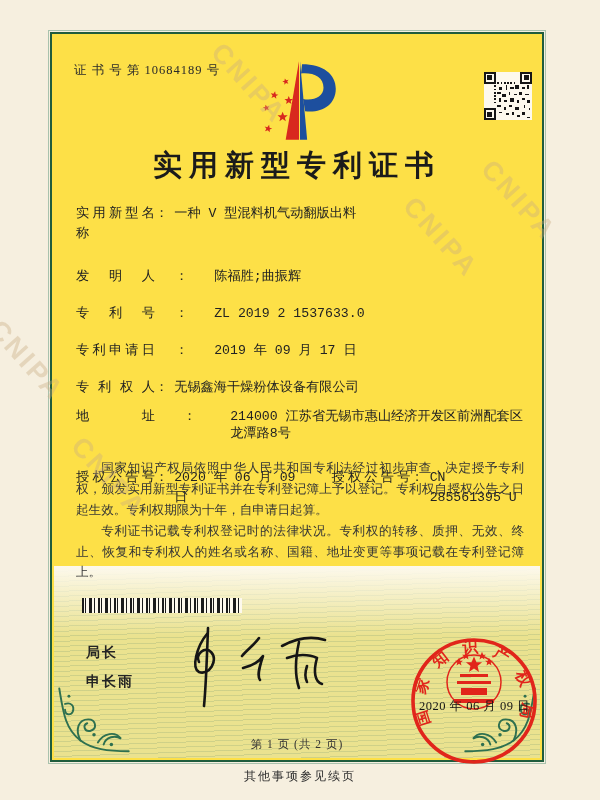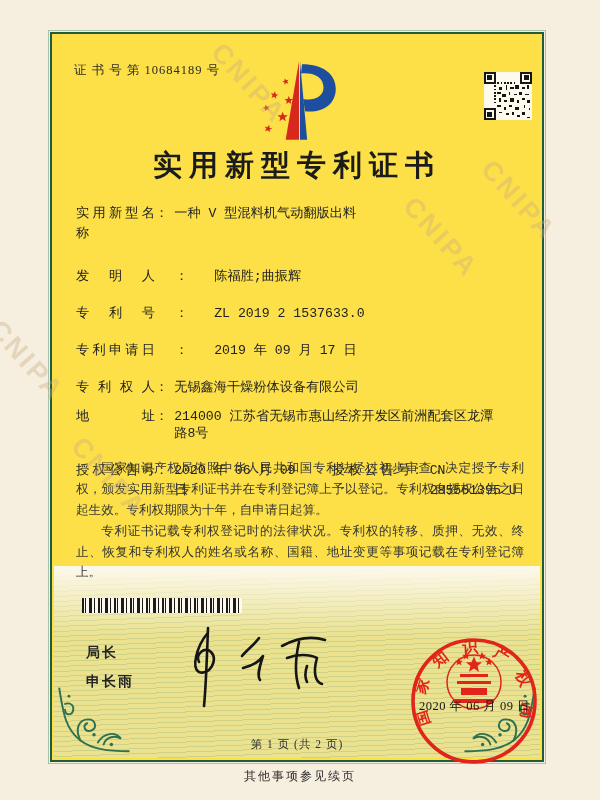--- a/index.html
+++ b/index.html
@@ -50,21 +50,21 @@
   
   .fields{position:absolute;left:24px;top:170px;width:448px;font-size:13.2px;line-height:20px;z-index:2;color:#222;font-family:Liberation Mono, monospace;}
   .row{display:flex;align-items:flex-start;}
   .flabel{
     display:inline-block;width:79px;flex:none;
     text-align:justify;text-align-last:justify;
   }
   .colon{flex:none;margin-right:6px;}
   .fvalue{flex:1;}
   .mb-a{margin-bottom:23px;} .mb-b{margin-bottom:17px;gap:20px;}
-  .mb-c{margin-bottom:10px;} .mb-d{margin-bottom:19px;}
+  .mb-c{margin-bottom:10px;} .mb-d{margin-bottom:26px;gap:28px;}
   .grant2{margin-left:26px;display:flex;}
   
   .paras{
     position:absolute;left:24px;top:424px;width:448px;z-index:2;
     font-size:12.6px;line-height:1.66;text-align:justify;color:#353535;
   }
   .paras p{margin:0;text-indent:2em;}
   
   .barcode{
     position:absolute;left:30px;top:564px;width:160px;height:15px;z-index:2;

